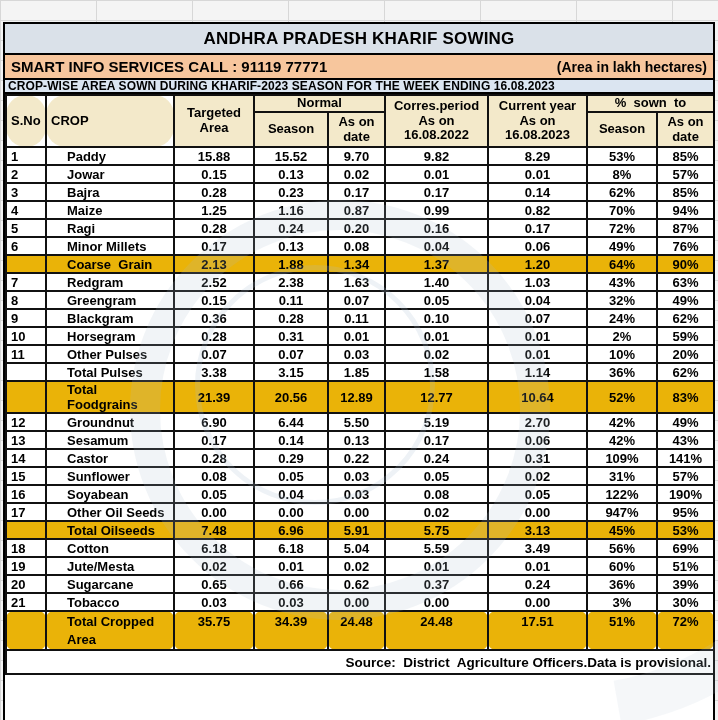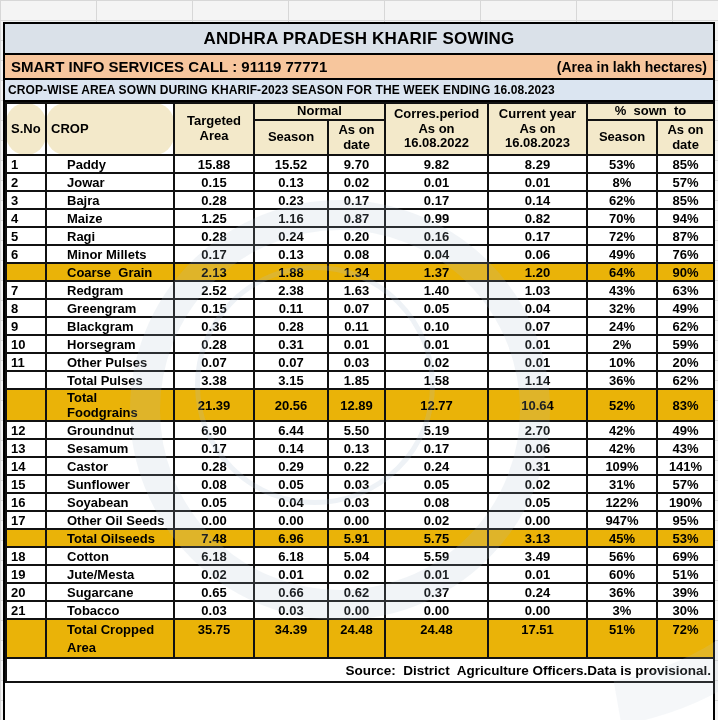--- a/index.html
+++ b/index.html
@@ -14,34 +14,34 @@
   }
   .sheet{
     position:absolute;left:3px;top:22px;width:712px;height:705px;
     box-sizing:border-box;border:2px solid #000;background:#fff;
     overflow:hidden;
   }
   .band{box-sizing:border-box;display:flex;align-items:center;border-bottom:2px solid #000;font-weight:bold;color:#000;}
   .band-title{height:31px;background:#dae1e9;justify-content:center;font-size:17px;letter-spacing:.2px;}
   .band-phone{height:25px;background:#f7c69d;justify-content:space-between;padding:9px 6px;font-size:15px;}
   .band-phone .unit{font-size:14px;}
-  .band-subtitle{height:22px;background:#dbe5f1;font-size:12px;padding-left:3px;letter-spacing:.1px;}
+  .band-subtitle{height:14px;background:#dbe5f1;font-size:12px;padding-left:3px;letter-spacing:.1px;}
 
   table{border-collapse:collapse;table-layout:fixed;width:708px;font-weight:bold;color:#000;}
   th,td{border:2px solid #111;box-sizing:border-box;padding:0 2px;overflow:hidden;}
   thead th{background:#f3e9ca;font-size:13px;text-align:center;line-height:1.15;}
   thead .gr{height:17px;}
   thead .sub{height:35px;}
   thead th.left{text-align:left;padding-left:4px;border-radius:20px;}
   tbody td{height:18px;font-size:13px;}
   td.sno{text-align:left;padding-left:4px;}
   td.crop{text-align:left;padding-left:20px;white-space:pre-wrap;}
   td.num{text-align:center;}
   tr.total td{background:#eab308;}
-  tr.tall td{height:38px;vertical-align:top;padding-top:1px;line-height:18px;}
+  tr.tall td{height:38px;vertical-align:top;padding-top:1px;line-height:18px;border-radius:8px;}
   tfoot td{height:24px;font-size:13.5px;text-align:right;padding-left:21px;white-space:pre-wrap;background:#fff;}
 
   .watermark{position:absolute;left:0;top:0;width:718px;height:720px;pointer-events:none;z-index:5;}
   .wm-c1{position:absolute;left:130px;top:200px;width:360px;height:360px;border-radius:50%;
          border:30px solid rgba(170,190,210,0.17);}
   .wm-c2{position:absolute;left:195px;top:265px;width:230px;height:230px;border-radius:50%;
          border:5px solid rgba(170,190,210,0.20);}
   .wm-arc{position:absolute;left:240px;top:80px;width:560px;height:560px;border-radius:50%;
           border:45px solid transparent;border-right-color:rgba(185,200,215,0.15);
           transform:rotate(35deg);}

